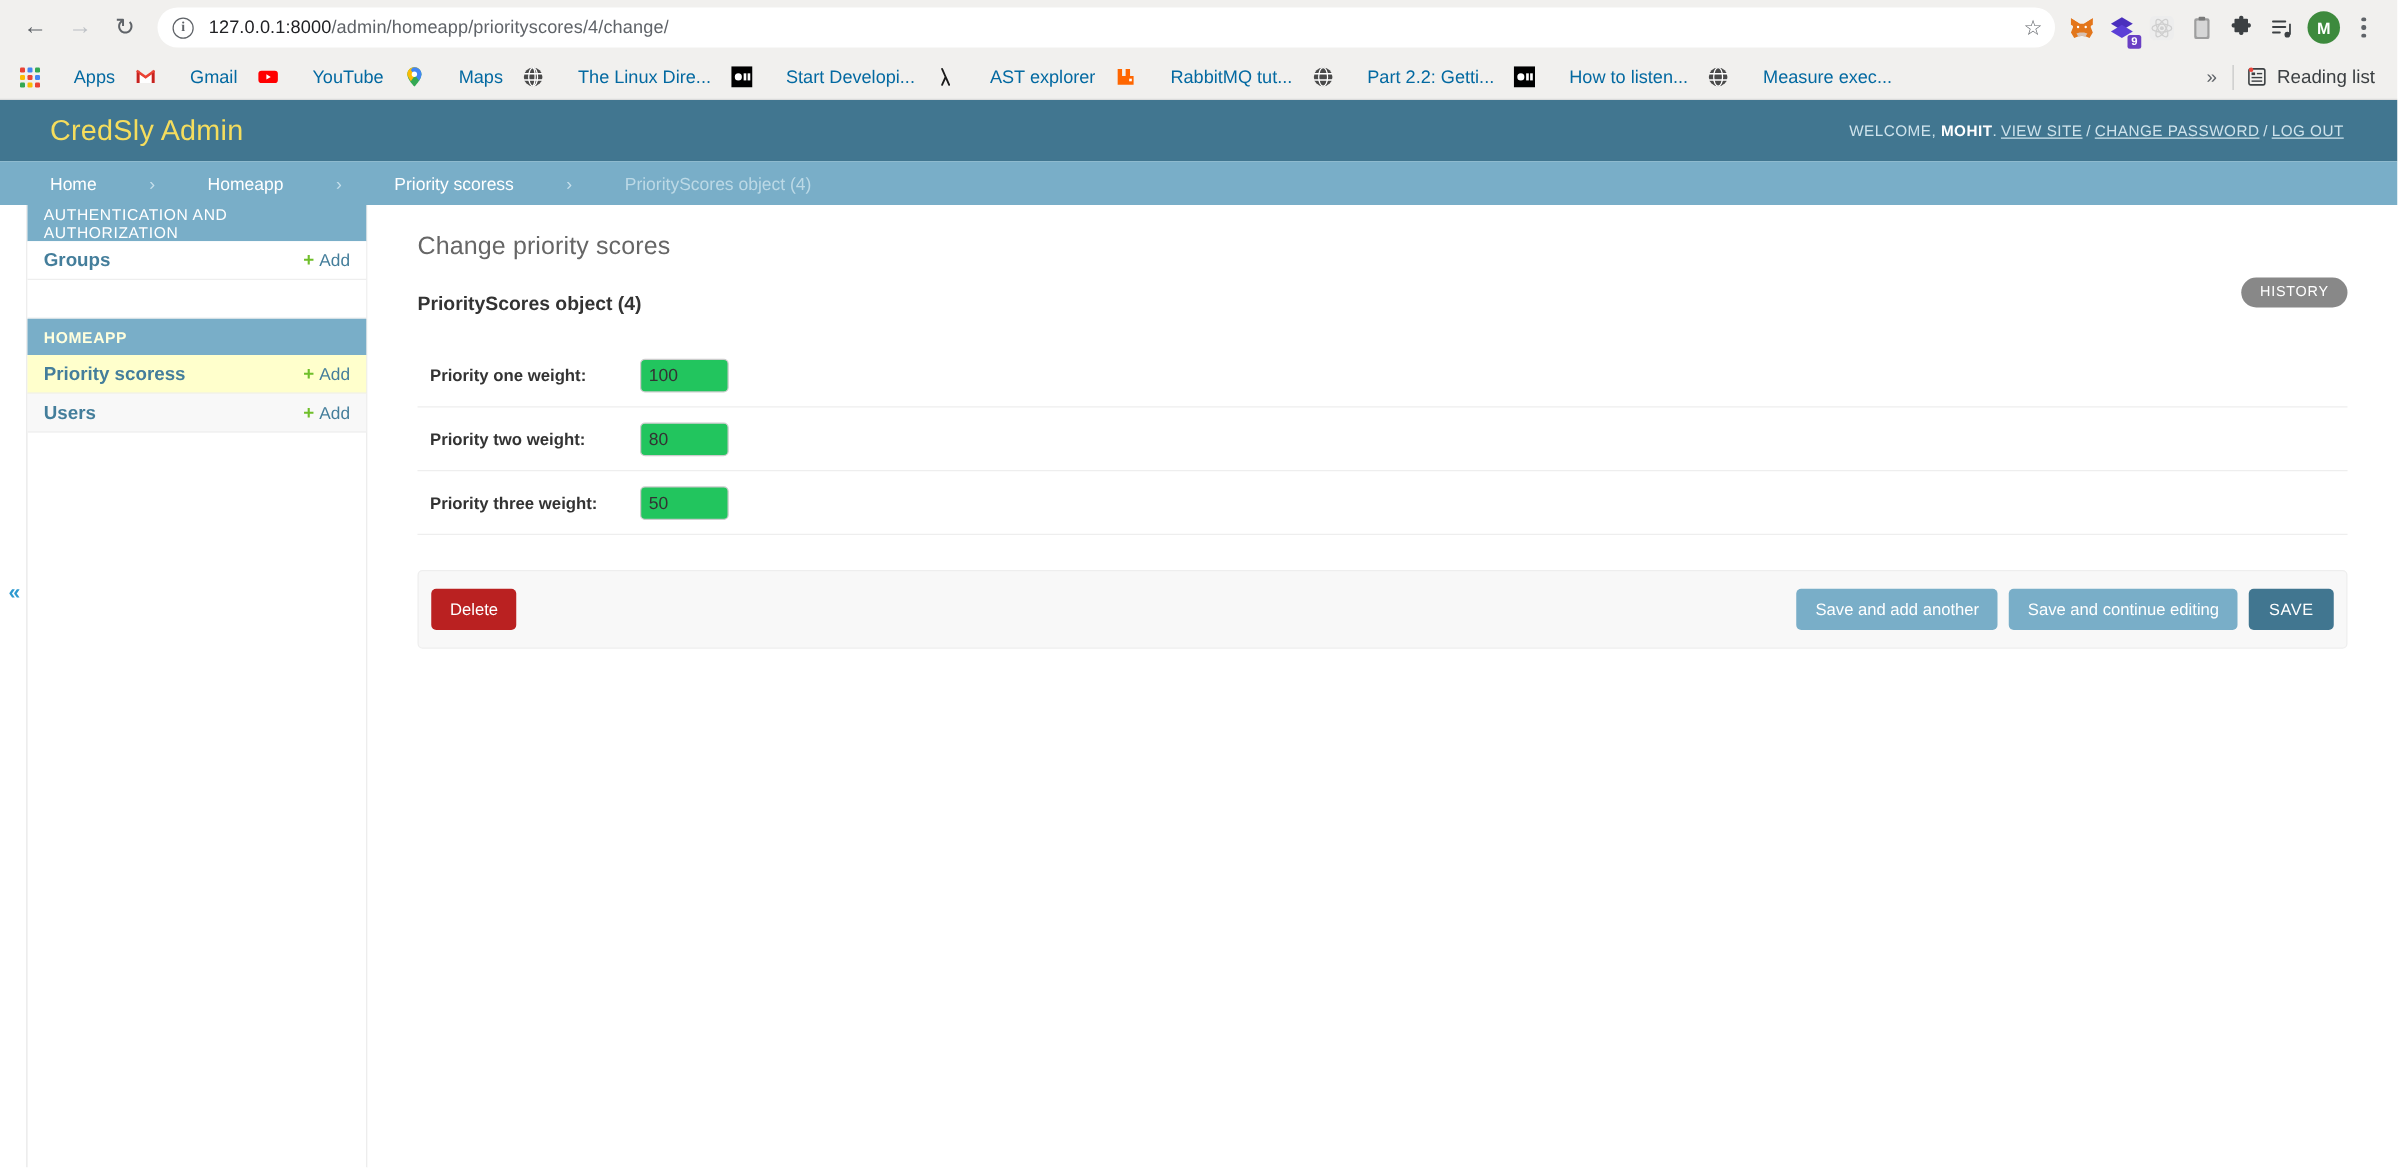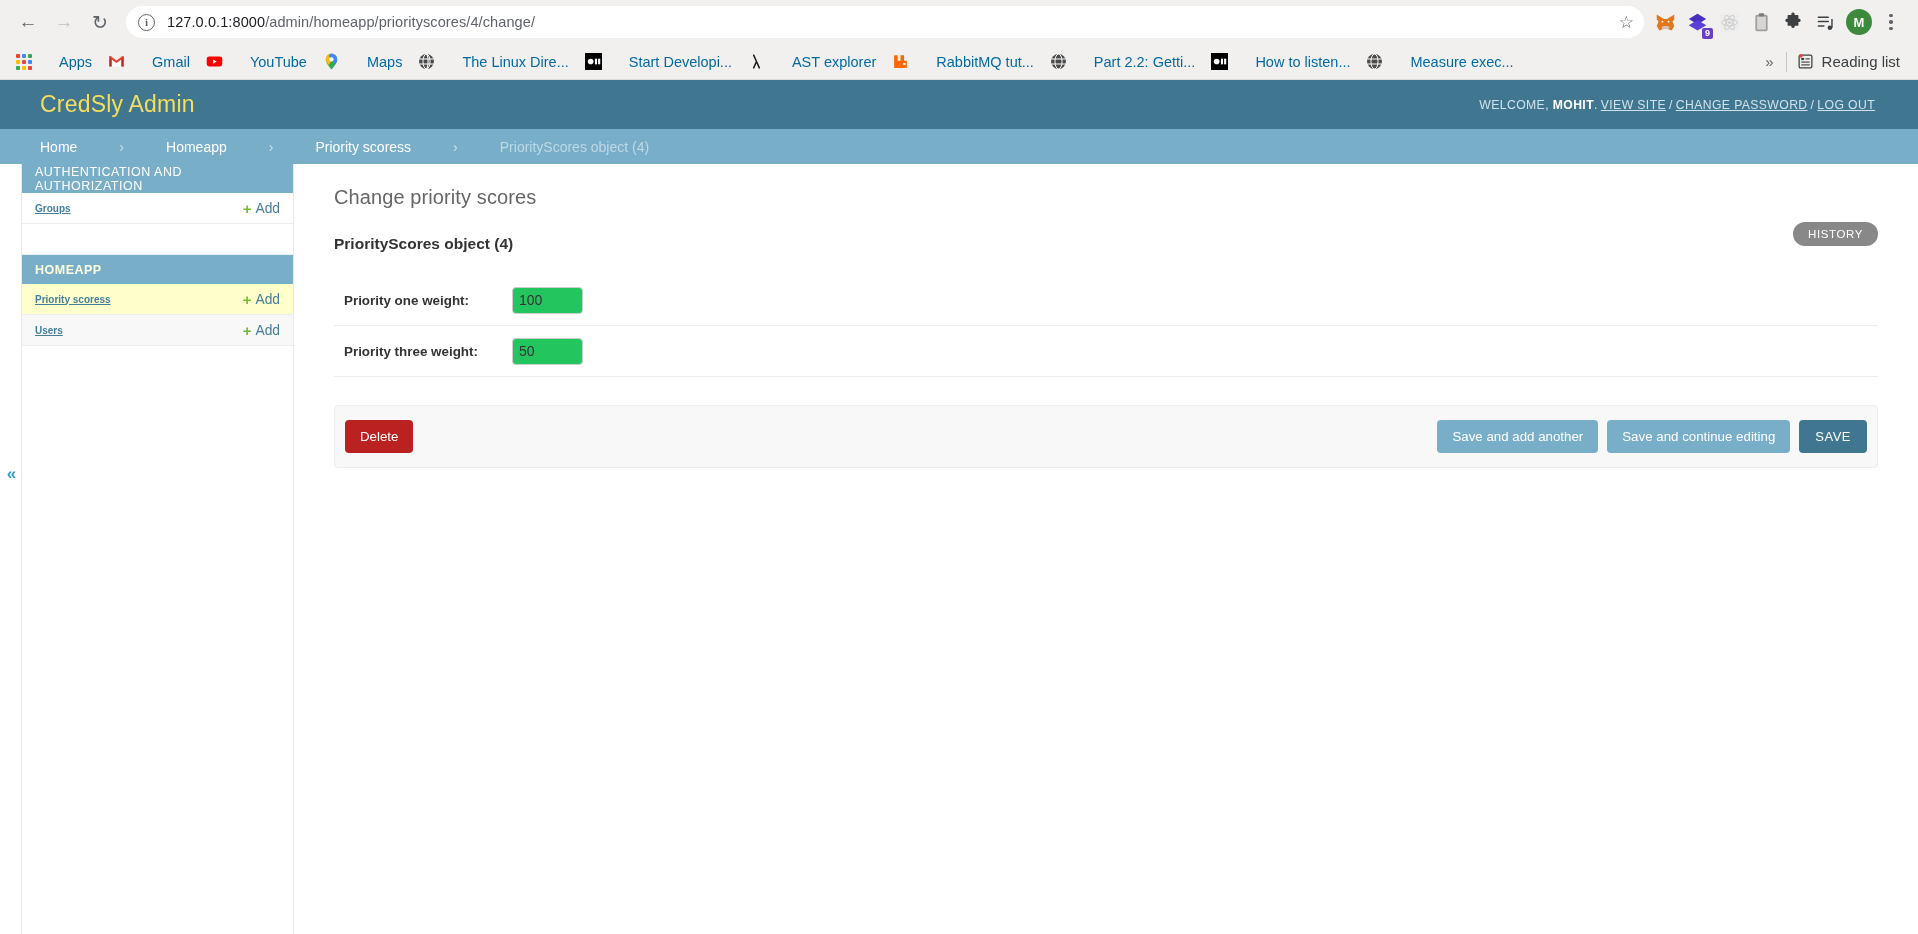--- a/index.html
+++ b/index.html
@@ -257,22 +257,21 @@
     padding: 8px 13px;
     border-bottom: 1px solid #eee;
     background: #fff;
     height: 31px;
   }
   .model-row.current { background: #ffffcc; }
   .model-row.alt { background: #f8f8f8; justify-content: center; }
   .model-name {
     color: #447e9b;
     font-weight: bold;
-    font-size: 10px;
-    text-decoration: underline;
+    font-size: 15px;
   }
   .model-row.current .model-name { color: #447e9b; }
   .add-link {
     margin-left: auto;
     color: #447e9b;
     font-size: 13.8px;
     display: flex;
     align-items: center;
     gap: 4px;
   }
@@ -655,20 +654,24 @@
 
       <h2 id="object-name">PriorityScores object (4)</h2>
 
       <div class="form-module">
 
         <div class="form-row">
           <label>Priority one weight:</label>
           <input type="text" value="100" style="">
         </div>
 
+        <div class="form-row">
+          <label>Priority two weight:</label>
+          <input type="text" value="80" style="">
+        </div>
 
         <div class="form-row">
           <label>Priority three weight:</label>
           <input type="text" value="50" style="">
         </div>
       </div>
 
       <div id="submit-row">
         <button class="btn" id="delete-btn">Delete</button>
         <button class="btn btn-save-light spacer-flex">Save and add another</button>

